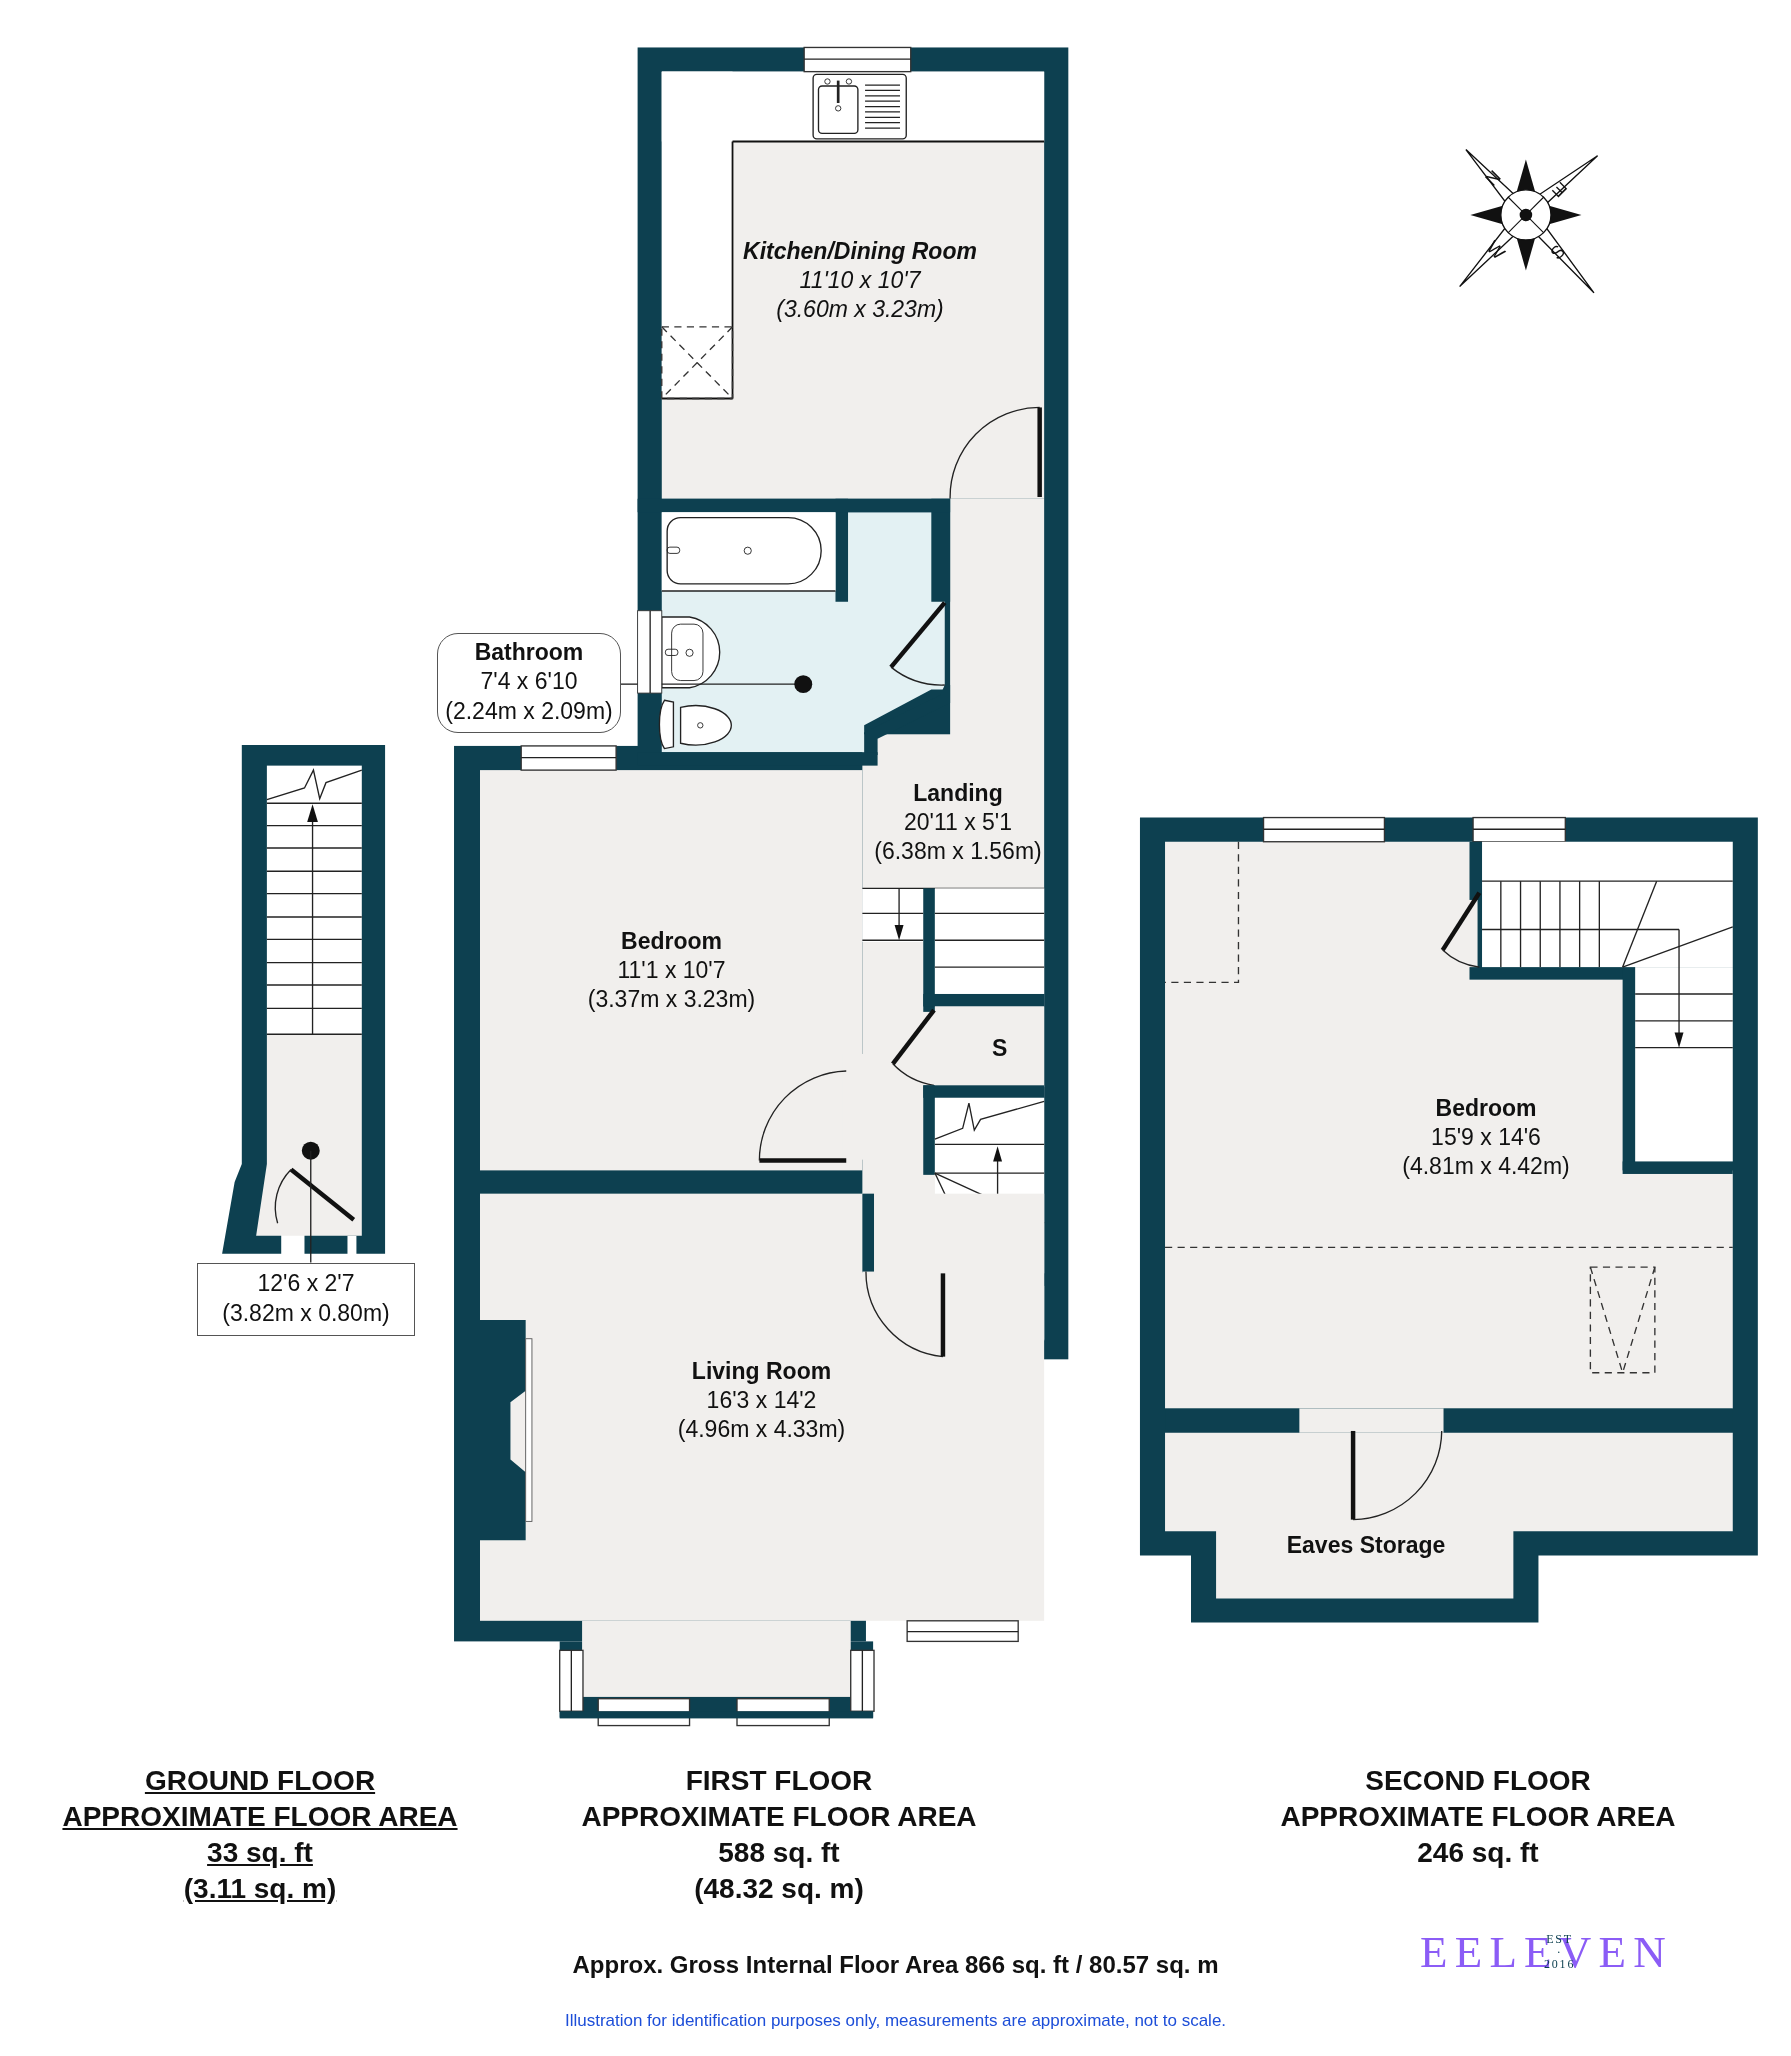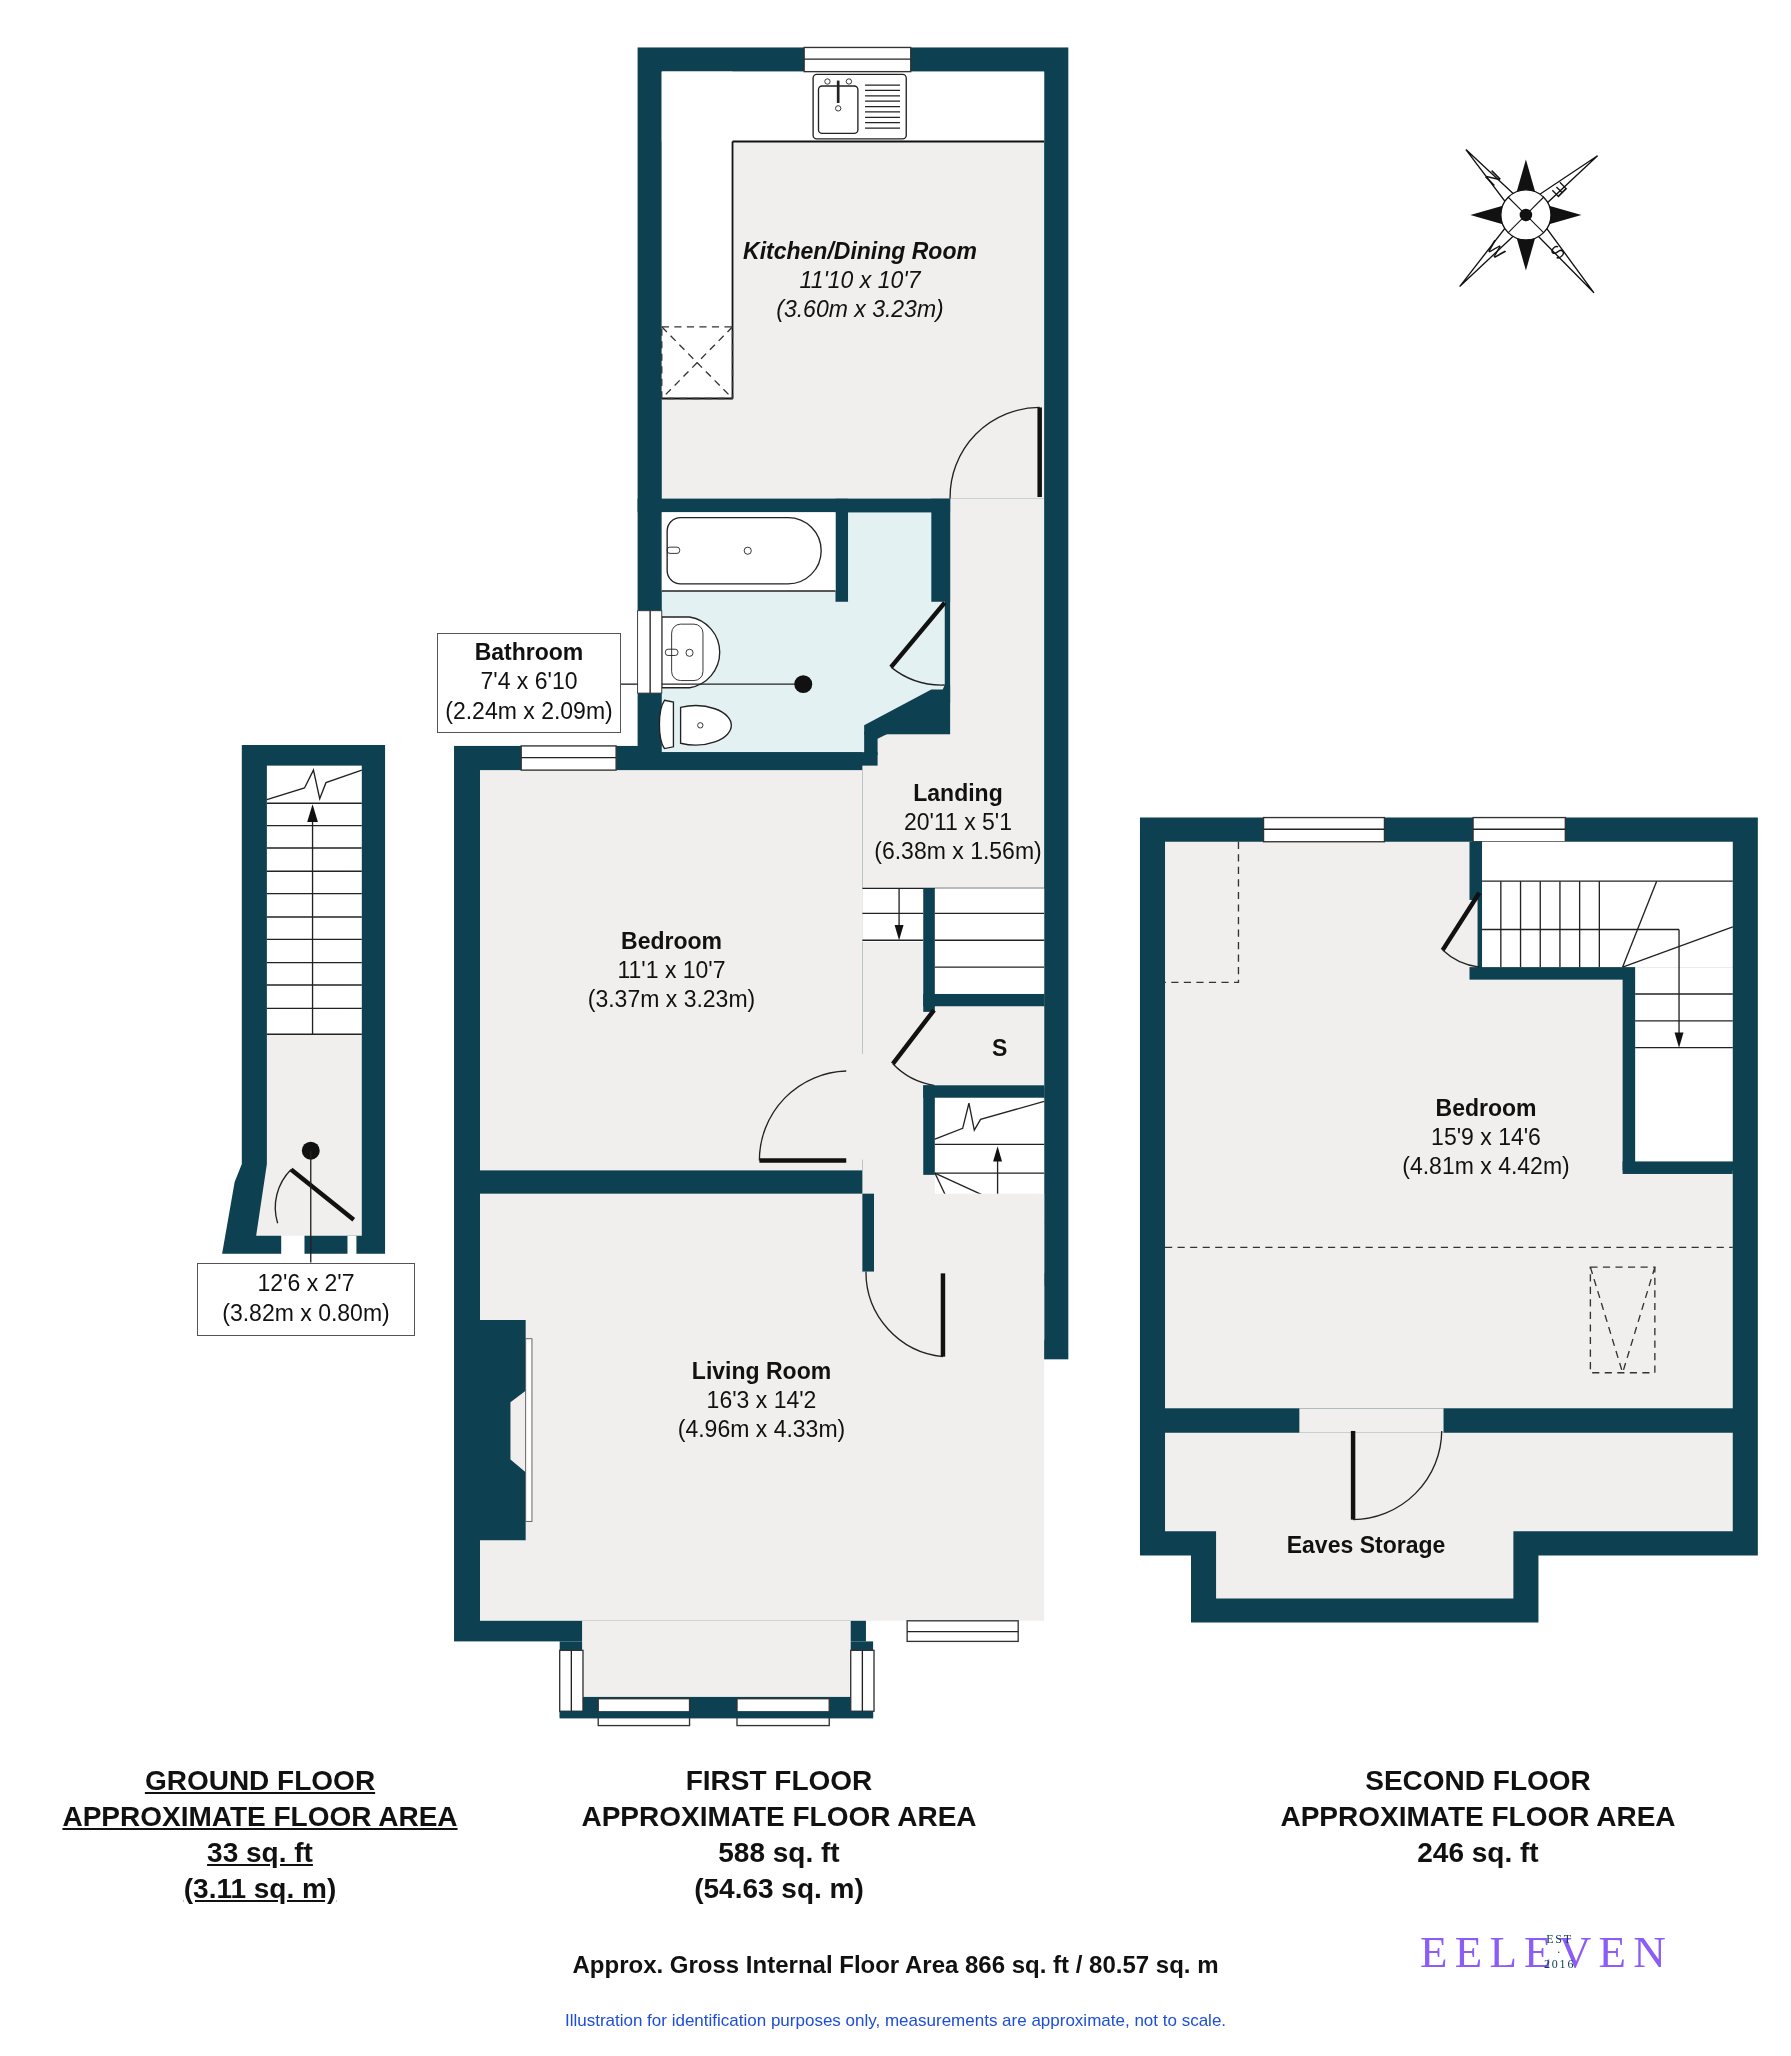--- a/index.html
+++ b/index.html
@@ -289,21 +289,21 @@
 <div class="s-lbl" style="left:1554px;top:179px;font-size:18px;transform:rotate(-135deg);font-weight:normal;">E</div>
 <div class="s-lbl" style="left:1552px;top:242px;font-size:18px;transform:rotate(-45deg);font-weight:normal;">S</div>
 <div class="s-lbl" style="left:1487px;top:240px;font-size:18px;transform:rotate(45deg);font-weight:normal;">W</div>
 
 <div class="lbl" style="left:681px;top:237px;width:358px;font-style:italic;">
   <span class="t">Kitchen/Dining Room</span>
   <span class="d">11'10 x 10'7</span>
   <span class="d">(3.60m x 3.23m)</span>
 </div>
 
-<div class="boxlbl" style="left:437px;top:633px;width:184px;height:100px;">
+<div class="boxlbl" style="left:437px;top:633px;width:184px;height:100px;border-radius:21px;">
   <span class="t">Bathroom</span>
   <span class="d">7'4 x 6'10</span>
   <span class="d">(2.24m x 2.09m)</span>
 </div>
 
 <div class="lbl" style="left:855px;top:779px;width:206px;">
   <span class="t">Landing</span>
   <span class="d">20'11 x 5'1</span>
   <span class="d">(6.38m x 1.56m)</span>
 </div>
@@ -340,21 +340,21 @@
 <div class="floor-sum" style="left:36px;top:1763px;width:448px;text-decoration:underline;">
   <span>GROUND FLOOR</span>
   <span>APPROXIMATE FLOOR AREA</span>
   <span>33 sq. ft</span>
   <span>(3.11 sq. m)</span>
 </div>
 <div class="floor-sum" style="left:555px;top:1763px;width:448px;">
   <span>FIRST FLOOR</span>
   <span>APPROXIMATE FLOOR AREA</span>
   <span>588 sq. ft</span>
-  <span>(54.63 sq. m)</span>
+  <span>(48.32 sq. m)</span>
 </div>
 <div class="floor-sum" style="left:1254px;top:1763px;width:448px;">
   <span>SECOND FLOOR</span>
   <span>APPROXIMATE FLOOR AREA</span>
   <span>246 sq. ft</span>
 </div>
 
 <div class="brand">EELEVEN</div>
 <div class="brand-est">
   <div>EST</div>

